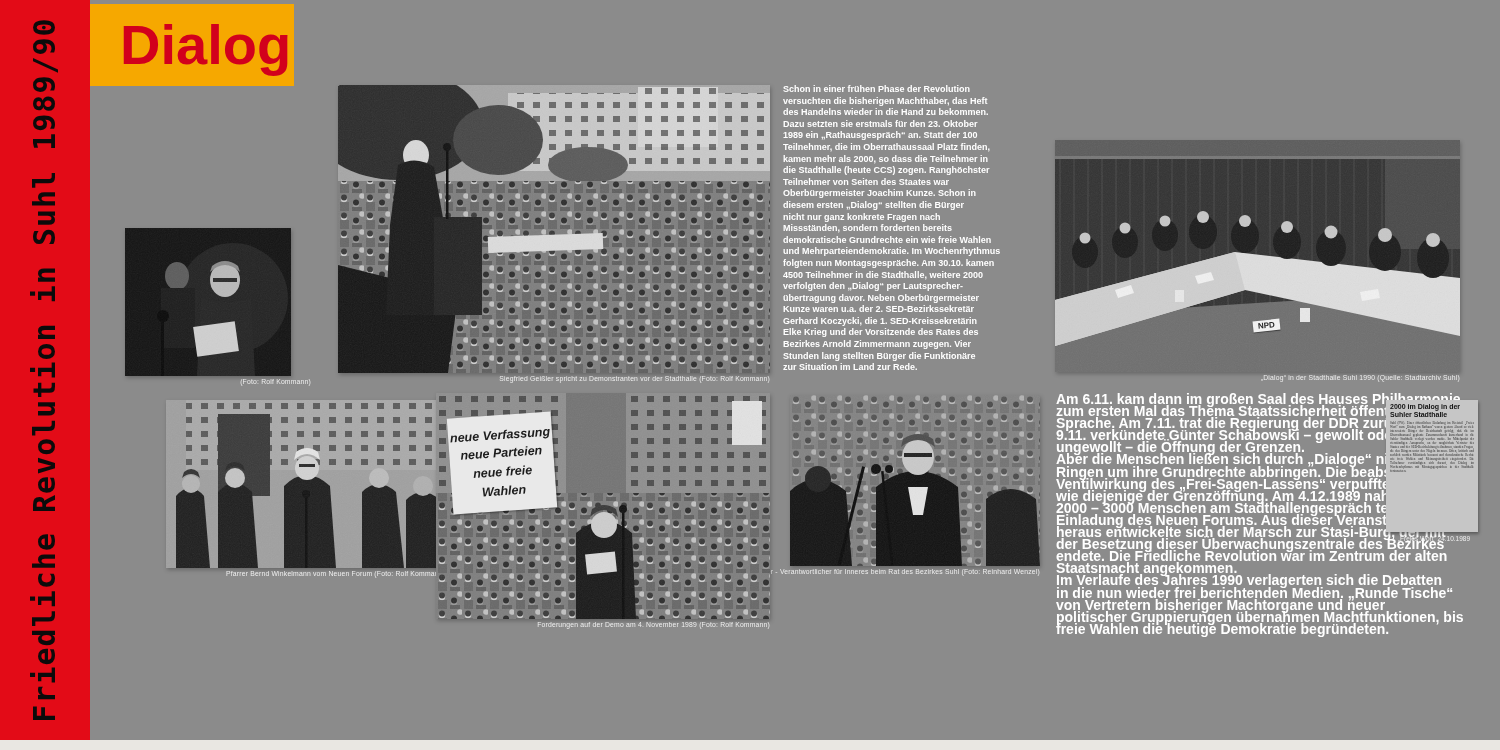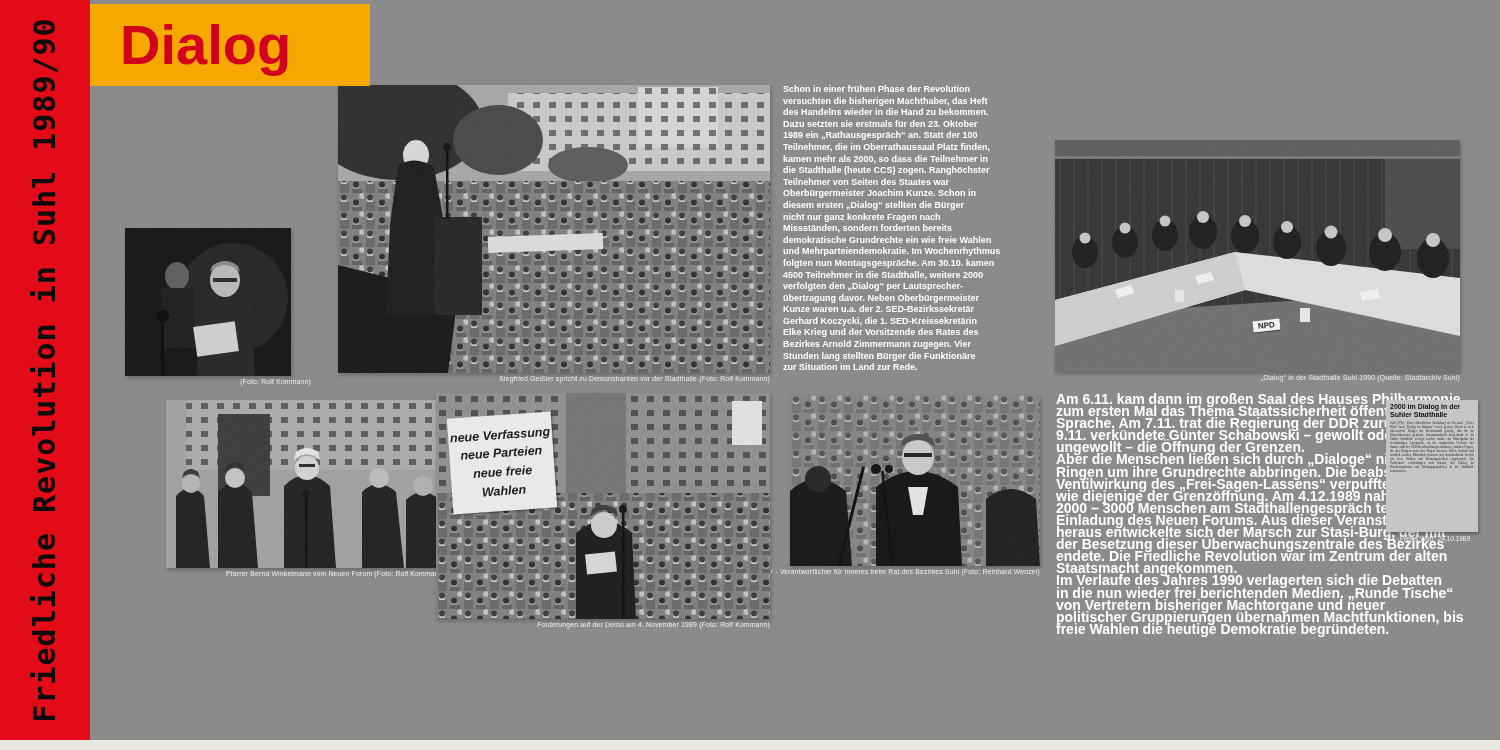--- a/index.html
+++ b/index.html
@@ -8,21 +8,21 @@
   .abs{position:absolute;}
 
   
   .band{left:0;top:0;width:90px;height:740px;background:#e30b17;z-index:5;}
   .band-text{position:absolute;width:750px;height:90px;left:-330px;top:325px;
              transform:rotate(-90deg);text-align:center;line-height:90px;
              font-family:"DejaVu Sans Mono",monospace;font-weight:bold;
              font-size:30px;color:#0b0b0b;letter-spacing:1px;white-space:nowrap;}
 
   
-  .title-box{left:90px;top:4px;width:280px;height:82px;background:#f6a800;z-index:6;}
+  .title-box{left:90px;top:4px;width:204px;height:82px;background:#f6a800;z-index:6;}
   .title-box span{position:absolute;left:30px;top:8px;font-size:56px;font-weight:bold;
                   color:#d2001c;font-family:"Liberation Sans",sans-serif;}
 
   
   .tw{font-family:Liberation Sans, sans-serif;font-weight:bold;color:#ffffff;
       white-space:pre;}
   .text1{left:783px;top:84px;width:275px;font-size:9px;line-height:11.6px;}
   .text2{left:1056px;top:393px;width:345px;font-size:14px;line-height:12.1px;}
 
   

